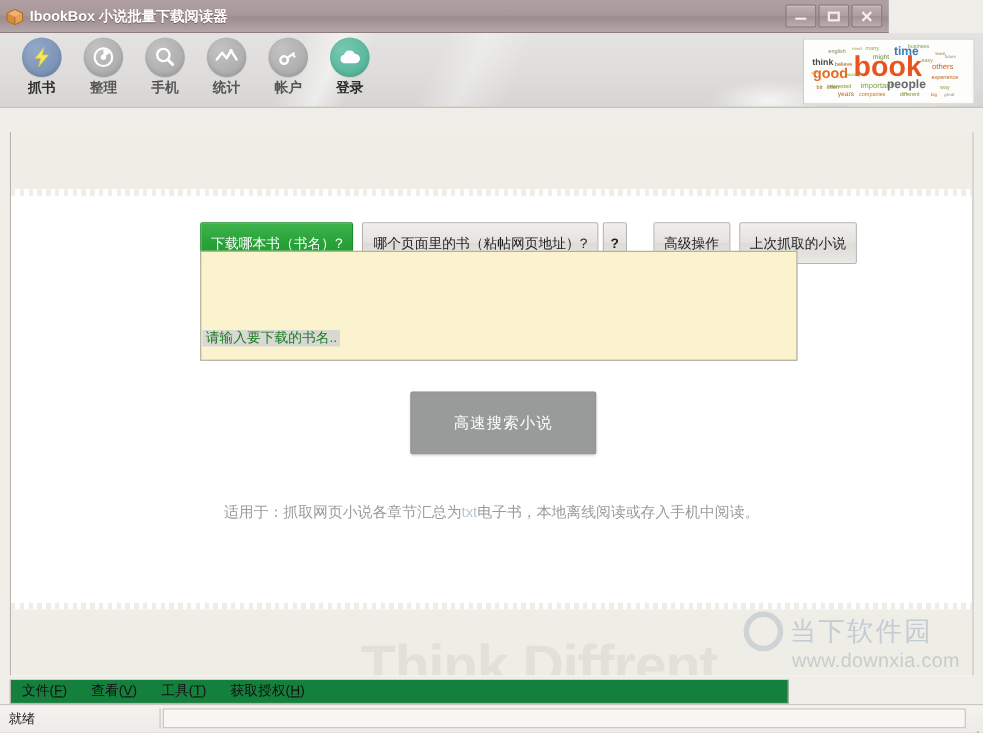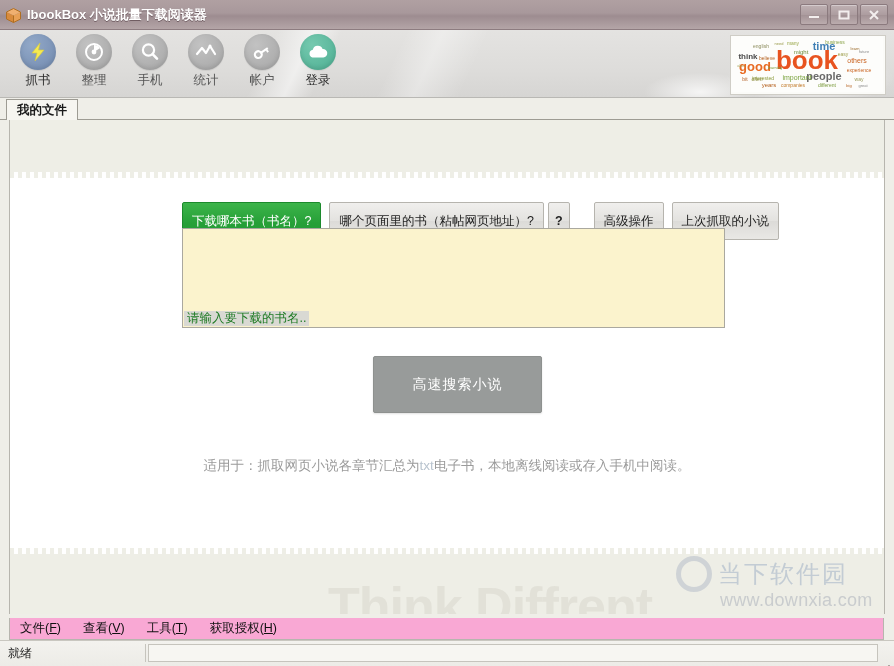--- a/index.html
+++ b/index.html
@@ -9,21 +9,21 @@
     background:#b5a8a8;
   }
   #app{
     position:relative;width:894px;height:666px;
     box-sizing:border-box;
     background:#efeee8;
   }
 
   
   .titlebar{
-    position:absolute;left:0;top:0;width:894px;height:30px;
+    position:absolute;left:0;top:0;width:808px;height:30px;
     background:linear-gradient(to bottom,#b0a0a2 0%,#a8989b 45%,#9d8c90 55%,#b4a5a7 100%);
     border-bottom:1px solid #8d7c80;
     box-sizing:border-box;
   }
   .title-inner{
     position:absolute;left:5px;top:3px;right:5px;height:24px;
     display:flex;align-items:center;
   }
   .app-icon{
     width:17px;height:17px;margin-right:5px;position:relative;flex:0 0 auto;
@@ -53,21 +53,21 @@
       radial-gradient(ellipse 120px 40px at 810px 48px, rgba(255,255,255,.9), rgba(255,255,255,0) 70%),
       radial-gradient(ellipse 80px 28px at 700px 62px, rgba(255,255,255,.75), rgba(255,255,255,0) 70%),
       linear-gradient(to bottom,#e4e3e1 0%,#dedddb 55%,#d6d5d3 100%);
     border-bottom:1px solid #b9b8b4;
     box-sizing:border-box;
     overflow:hidden;
   }
   .tb-items{position:absolute;left:14px;top:4px;display:flex;}
   .tb-item{
     width:48px;margin-right:8px;
-    display:flex;flex-direction:column;align-items:center;cursor:default;
+    display:flex;flex-direction:column;align-items:center;cursor:default;font-weight:bold;
   }
   .tb-circle{
     width:36px;height:36px;border-radius:50%;
     display:flex;align-items:center;justify-content:center;
     box-shadow:inset 0 -2px 4px rgba(0,0,0,.10), 0 1px 1px rgba(0,0,0,.08);
   }
   .tb-label{
     margin-top:3px;font-size:12.5px;line-height:14px;color:#555;
     white-space:nowrap;
   }
@@ -152,21 +152,21 @@
     border:1px solid #aaa89f;background:#fbf3cd;box-sizing:border-box;
   }
   .ta{
     position:absolute;left:0;top:0;width:100%;height:100%;
     border:0;outline:0;resize:none;background:transparent;
     box-sizing:border-box;padding:4px 5px;
     font-size:12.5px;color:#1d1d1d;
     font-family:"Liberation Sans",sans-serif;
   }
   .ta-hint{
-    position:absolute;left:1px;bottom:1px;
+    position:absolute;left:1px;bottom:12px;
     background:#d9d9d3;color:#1d7a22;
     font-size:12.5px;line-height:15px;padding:0 3px;
     white-space:nowrap;pointer-events:none;
   }
 
   
   .bigbtn{
     position:absolute;left:363px;top:236px;width:167px;height:55px;
     background:#989b9a;
     border-radius:2px;border:1px solid #8e918f;
@@ -190,22 +190,22 @@
   .wm-row{display:flex;align-items:center;}
   .wm-o{
     width:36px;height:36px;border-radius:50%;
     border:5px solid #cfd3d6;box-sizing:border-box;margin-right:6px;
   }
   .wm-cn{font-size:24px;color:#c3ccd4;letter-spacing:2px;white-space:nowrap;}
   .wm-url{font-size:18px;color:#c9ccce;margin-left:44px;margin-top:-2px;letter-spacing:.3px;}
 
   
   .menubar{
-    position:absolute;left:9px;top:618px;width:875px;height:22px;
-    background:#f9a8d4;
+    position:absolute;left:9px;top:618px;width:708px;height:22px;
+    background:#15803d;
     border:1px solid #b7b5ae;border-top:none;
     box-sizing:border-box;display:flex;align-items:center;padding-left:10px;
   }
   .menuitem{
     font-size:12.5px;color:#111;margin-right:22px;white-space:nowrap;cursor:default;
   }
   .menuitem u{text-decoration:underline;}
 
   
   .statusbar{
@@ -366,23 +366,20 @@
           <text x="26" y="45" font-size="5" fill="#8a8a3a">often</text>
           <text x="132" y="51" font-size="4" fill="#8a8a8a">great</text>
           <text x="118" y="51" font-size="4" fill="#b5611f">big</text>
           <text x="48" y="9" font-size="4" fill="#9a9a4a">need</text>
           <text x="10" y="31" font-size="4" fill="#aaaa60">also</text>
         </g>
       </svg>
     </div>
   </div>
 
-  <div class="tabstrip">
-    <div class="tab">我的文件</div>
-  </div>
 
   <div class="page">
     <div class="band-top"></div>
     <div class="dots top"></div>
     <div class="dots bot"></div>
     <div class="band-bot">
       <div class="think">Think Diffrent</div>
     </div>
 
     <div class="formrow">

